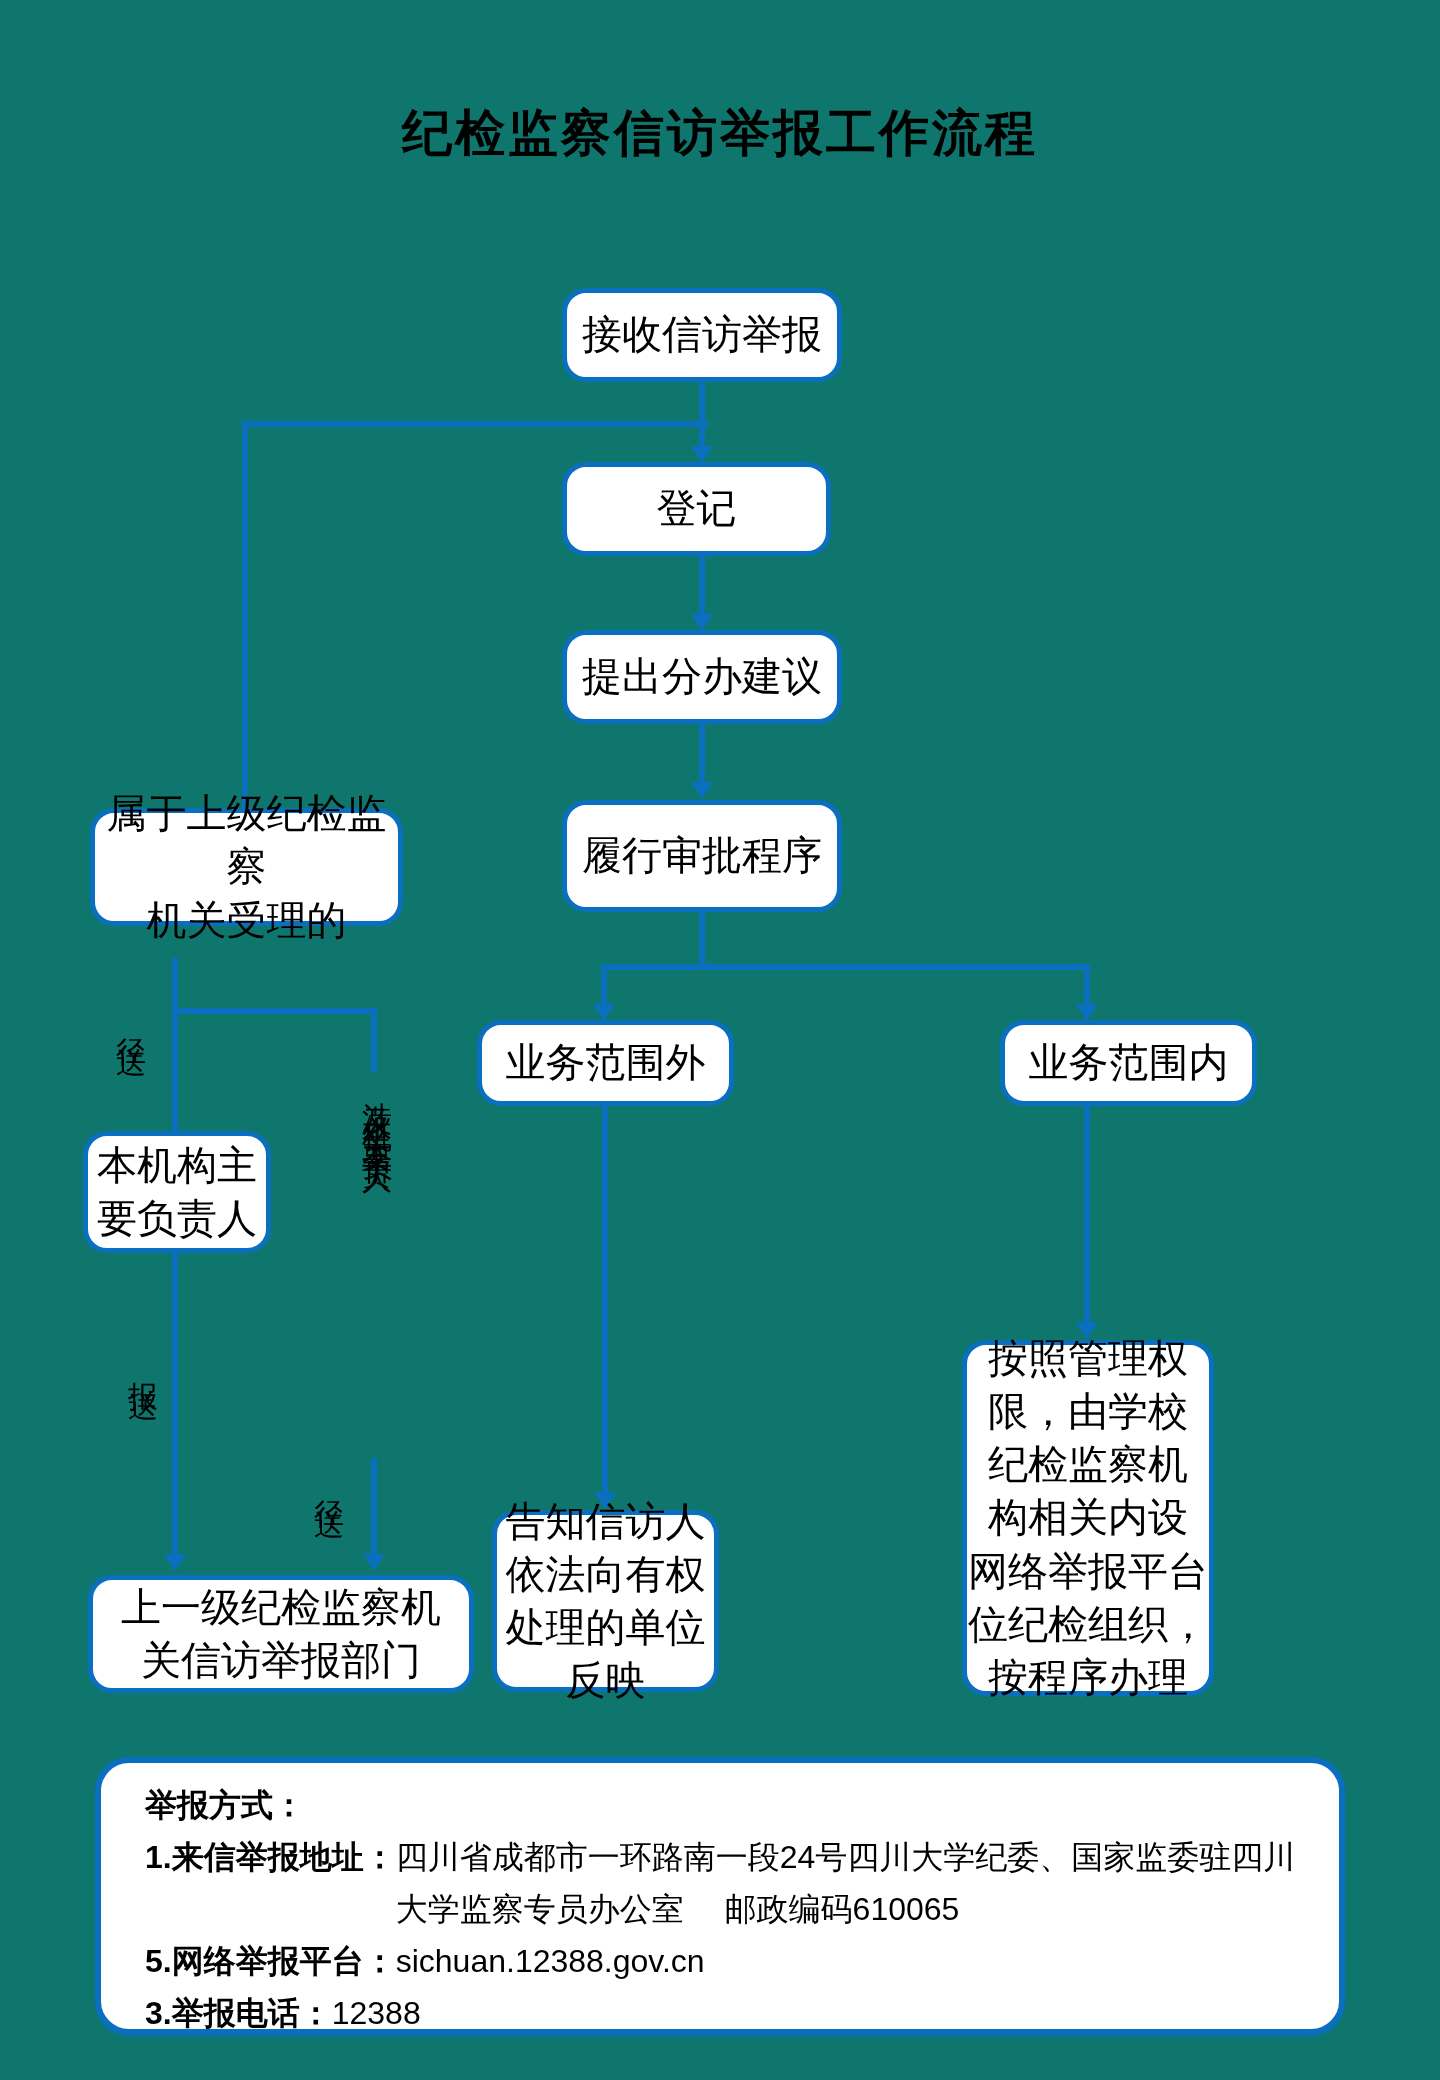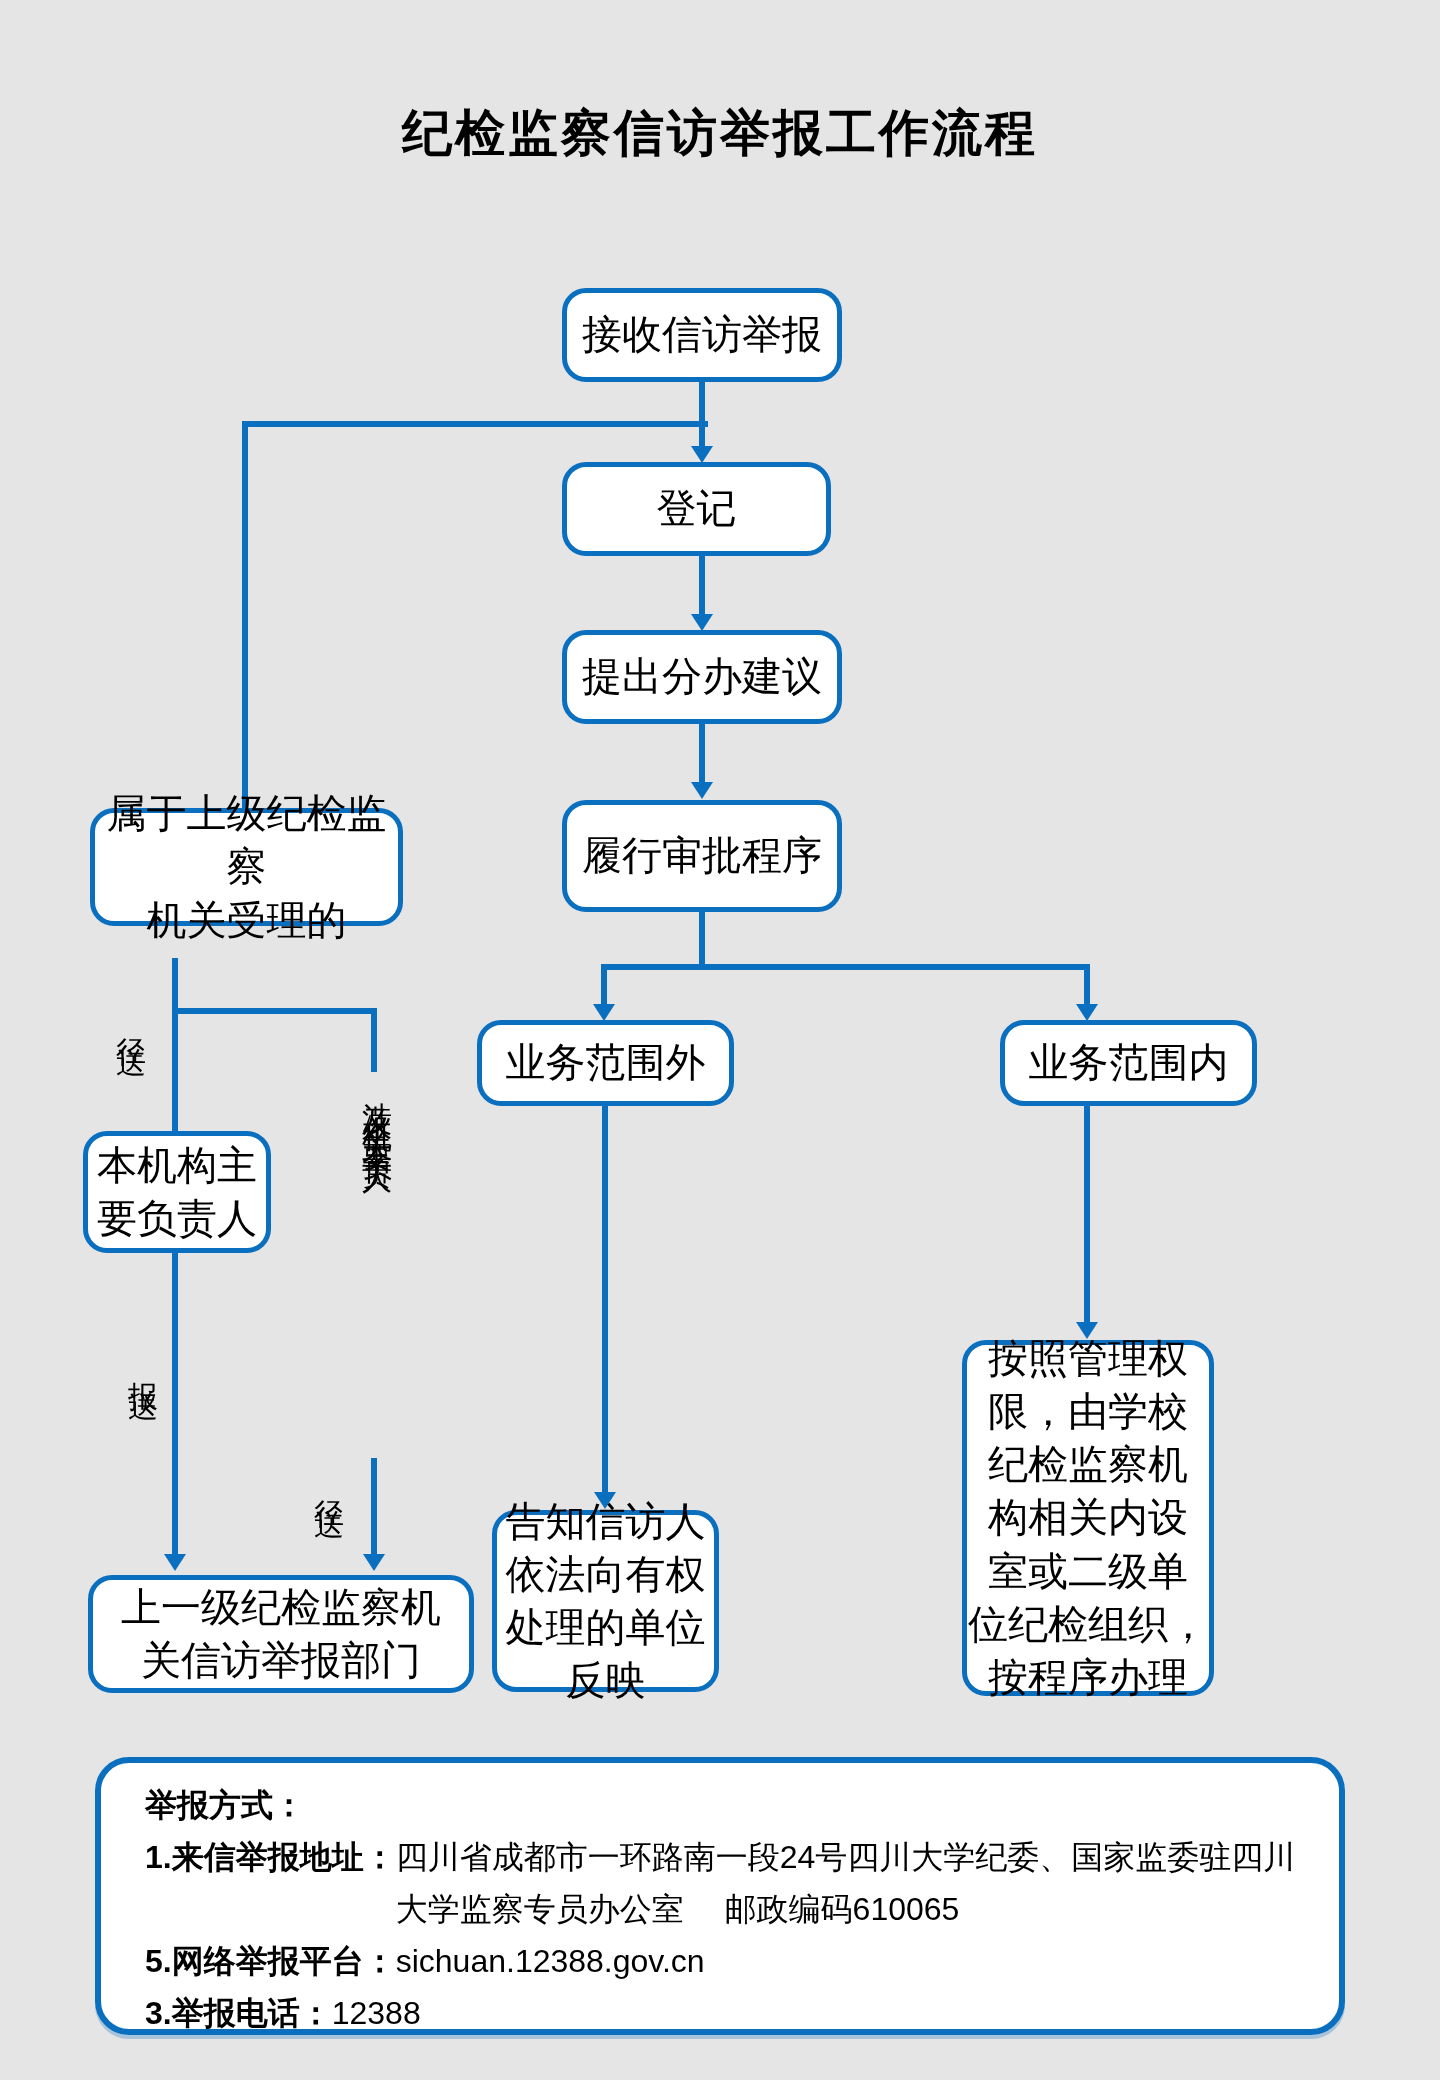--- a/index.html
+++ b/index.html
@@ -1,17 +1,17 @@
 <!DOCTYPE html>
 <html><head>
 <meta charset="utf-8">
 <style>
   html,body { margin:0; padding:0; background:#ffffff; }
   .canvas {
-    position:relative; width:1440px; height:2080px; background:#e5e5e5;
+    position:relative; width:1440px; height:2080px; background:#0f766e;
     font-family:"Liberation Sans", sans-serif; color:#000000; overflow:hidden;
   }
   .page-title {
     position:absolute; left:0; top:100px; width:1440px;
     text-align:center; font-size:50px; font-weight:bold; letter-spacing:3px;
     color:#000000;
   }
   .node {
     position:absolute; box-sizing:border-box;
     border:5px solid #0B6FBF; border-radius:24px; background:#ffffff;
@@ -94,21 +94,21 @@
   <div class="node" style="left:477px;top:1020px;width:257px;height:86px;">业务范围外</div>
   <div class="node" style="left:1000px;top:1020px;width:257px;height:86px;">业务范围内</div>
   <div class="node" style="left:492px;top:1510px;width:227px;height:182px;">告知信访人
 依法向有权
 处理的单位
 反映</div>
   <div class="node" style="left:962px;top:1340px;width:252px;height:356px;">按照管理权
 限，由学校
 纪检监察机
 构相关内设
-室或二级单
+网络举报平台
 位纪检组织，
 按程序办理</div>
 
   <div class="vlabel" style="left:110px;top:1014px;">径送</div>
   <div class="vlabel long" style="left:356px;top:1078px;">涉及本机关主要负责人</div>
   <div class="vlabel" style="left:122px;top:1358px;">报送</div>
   <div class="vlabel" style="left:308px;top:1476px;">径送</div>
 
   <div class="info-box">
     <div class="info-heading">举报方式：</div>

